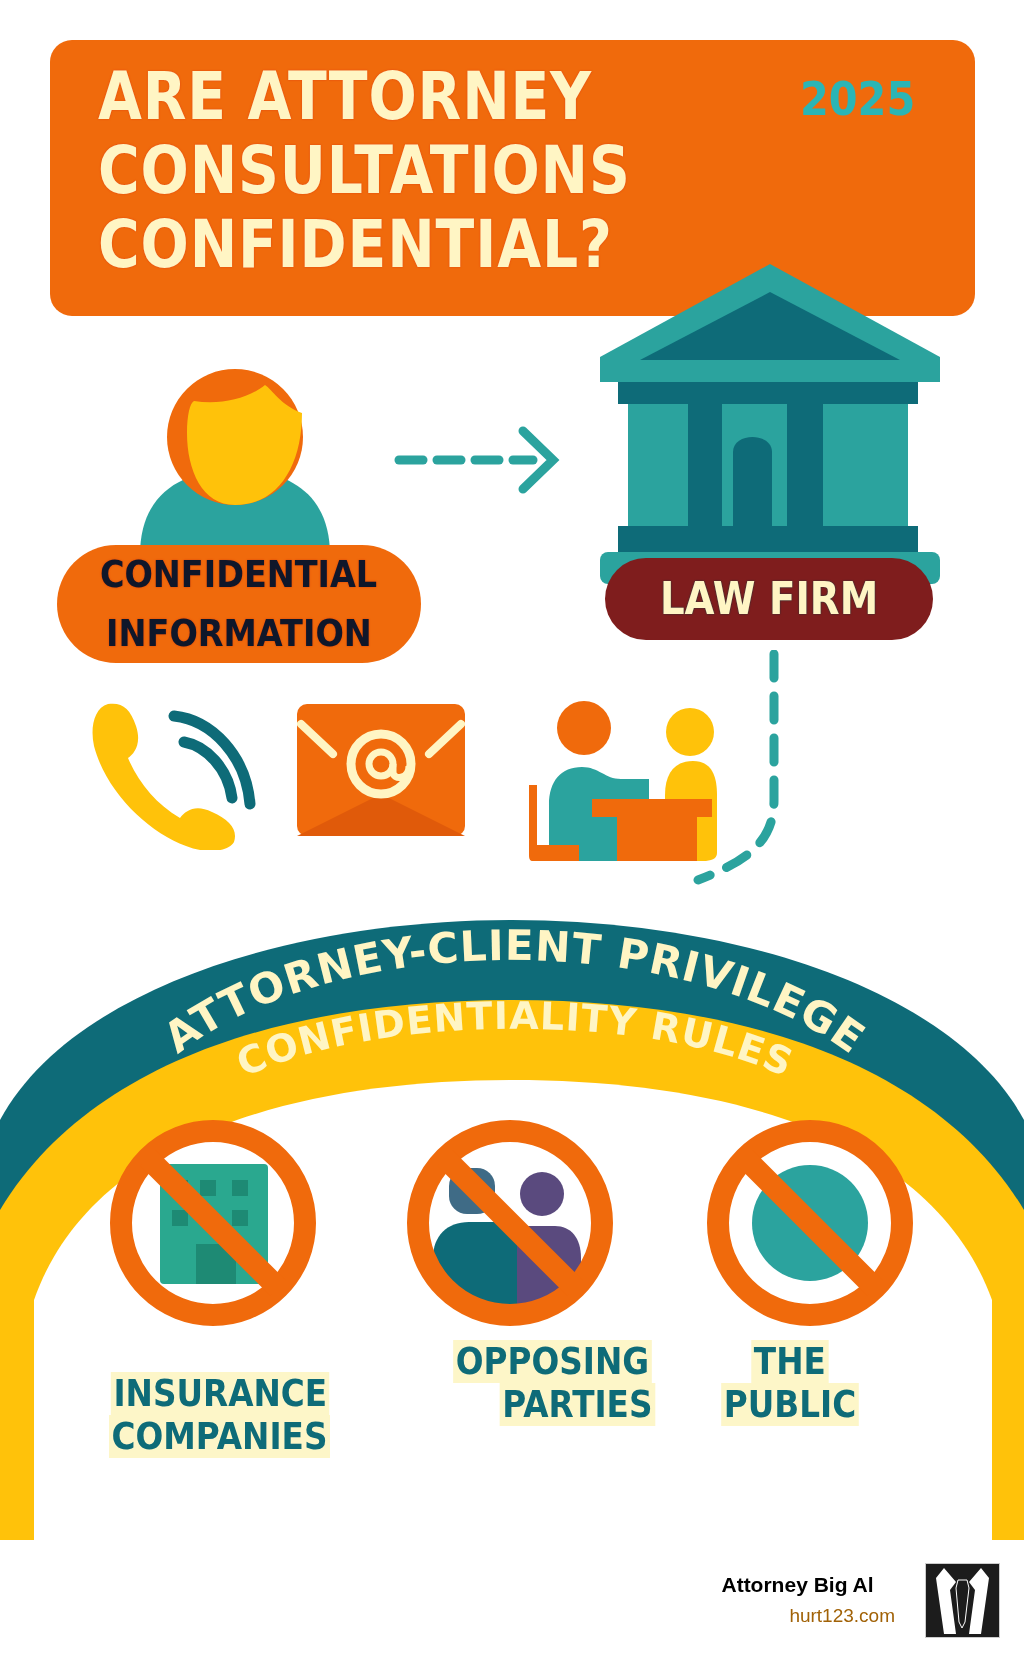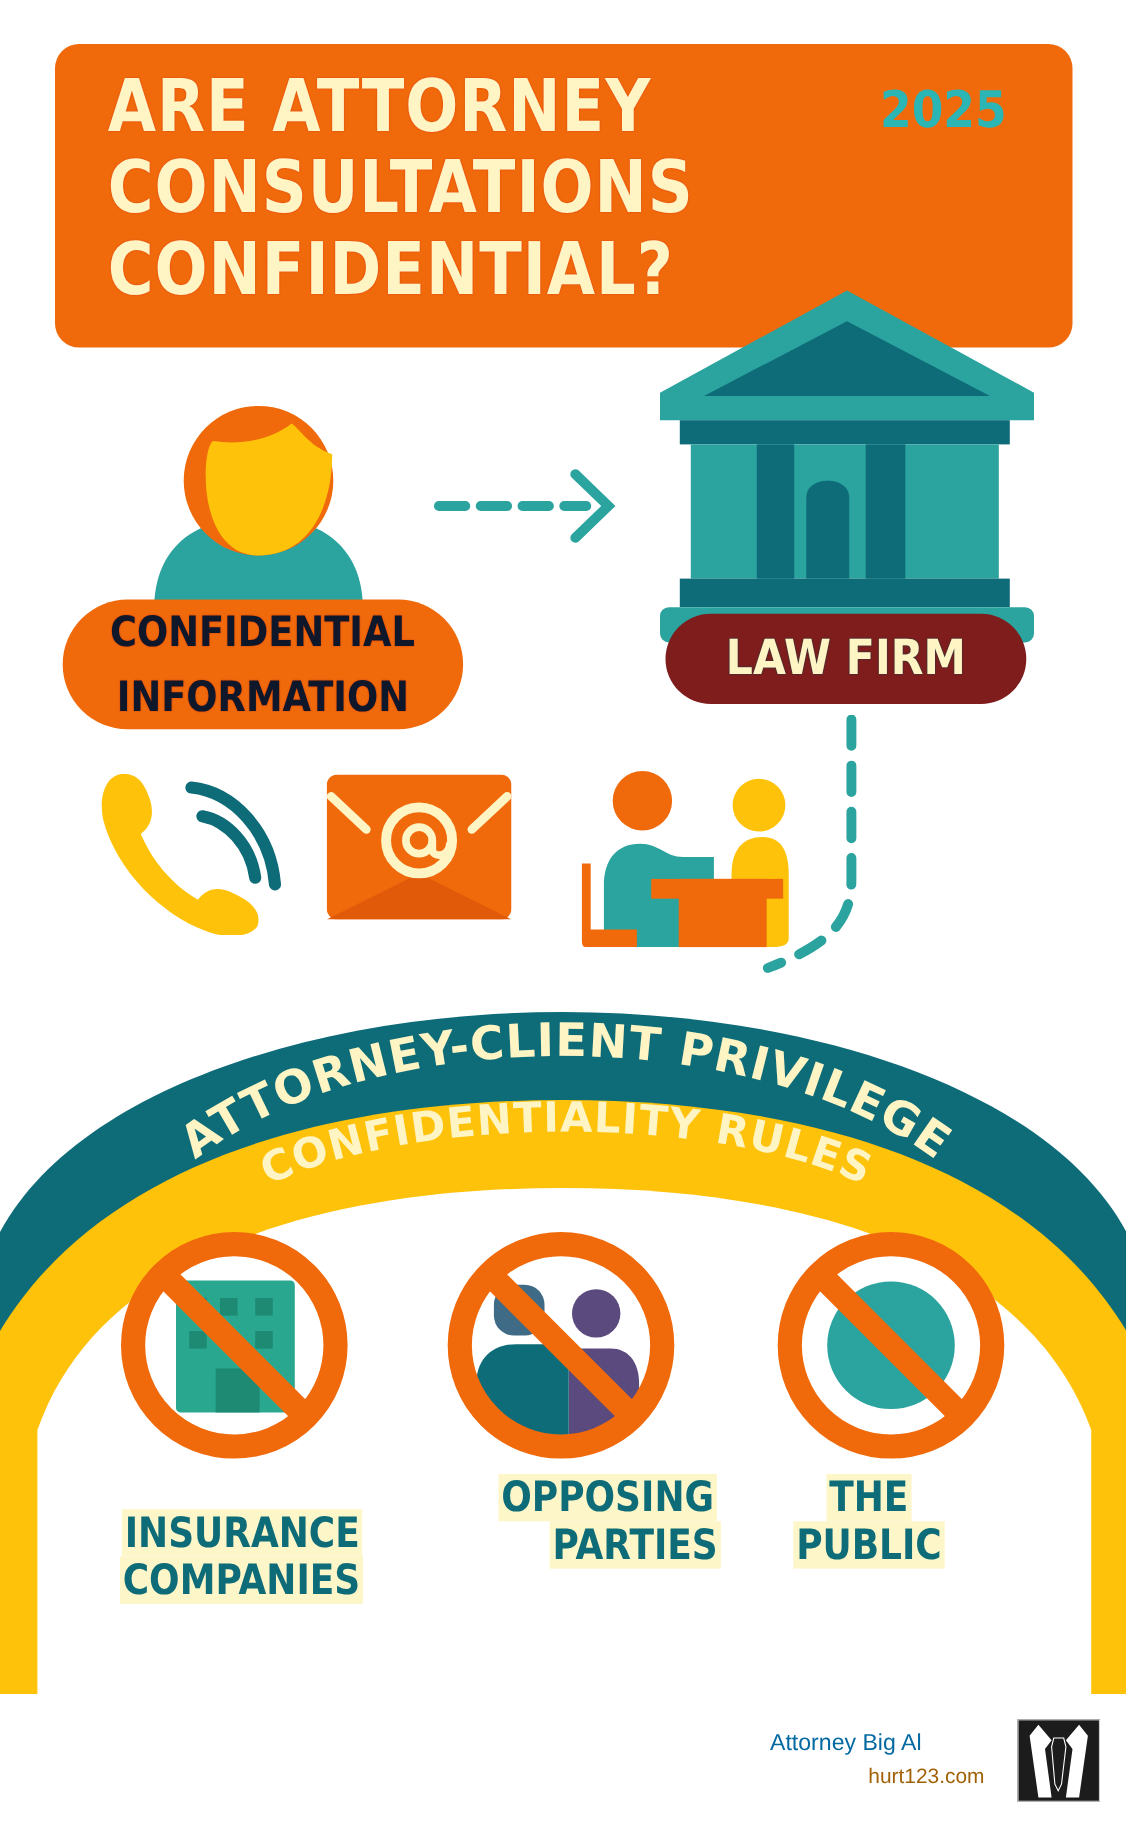--- a/index.html
+++ b/index.html
@@ -38,21 +38,21 @@
   .label {
     font-weight: 900; color: #0e6b78; font-size: 38px; line-height: 43px; text-align: center;
     font-family: "DejaVu Sans", sans-serif;
   }
   .label span {
     display: inline-block; background: #fdf6c8; padding: 0 3px; transform: scaleX(0.86);
   }
   .label-1 { left: 70px; top: 1340px; width: 300px; margin-top: 32px; }
   .label-2 { left: 368px; top: 1340px; width: 300px; text-align: right; }
   .label-3 { left: 640px; top: 1340px; width: 300px; }
-  .brand-name { left: 700px; top: 1573px; width: 195px; text-align: left; font-family: "Liberation Sans", sans-serif; font-weight: 400; font-size: 21px; color: #0369a1; }
+  .brand-name { left: 700px; top: 1573px; width: 195px; text-align: center; font-family: "Liberation Sans", sans-serif; font-weight: 700; font-size: 21px; color: #000000; }
   .brand-url { left: 700px; top: 1605px; width: 195px; text-align: right; font-family: "Liberation Sans", sans-serif; font-size: 19px; color: #a16207; }
   .brand-logo { left: 925px; top: 1563px; width: 73px; height: 73px; background: #1c1c1c; border: 1px solid #cccccc; }
   svg { display: block; }
 </style>
 </head>
 <body>
 
 <div class="abs title-box"></div>
 <div class="abs title-text">
   <span>ARE ATTORNEY</span>

